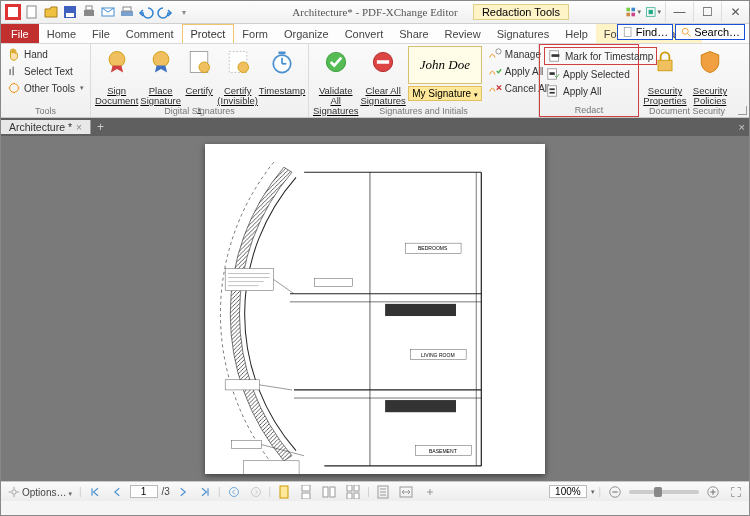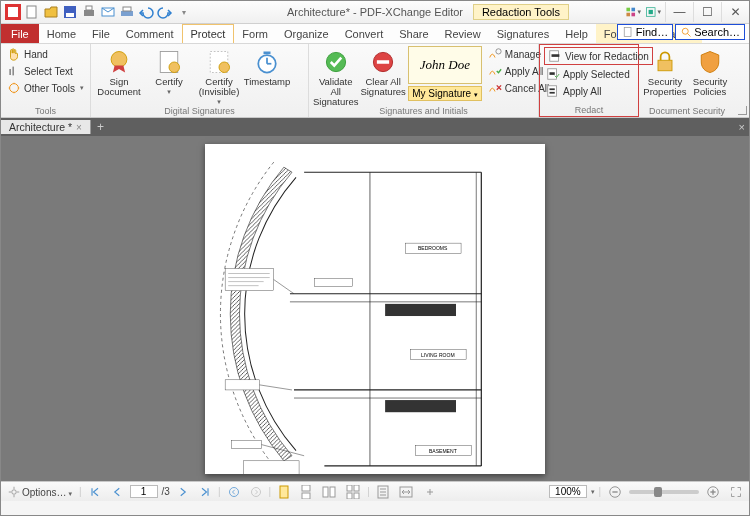--- a/index.html
+++ b/index.html
@@ -1,21 +1,21 @@
 <!DOCTYPE html>
 <html><head>
 <meta charset="utf-8">
 <style>
 * { box-sizing: border-box; margin: 0; padding: 0; font-family: "Segoe UI", Tahoma, sans-serif; }
 body { width: 750px; height: 516px; border: 1px solid #888; background: #f5f5f5; overflow: hidden; position: relative; }
 
 .titlebar { height: 23px; background: linear-gradient(#fdfdfd,#f0f0f0); border-bottom: 1px solid #d0d0d0; display: flex; align-items: center; font-size: 11px; position: relative; }
 .qat { display: flex; align-items: center; gap: 3px; padding: 0 4px; }
 .qat-icon { width: 16px; height: 16px; display: flex; align-items: center; justify-content: center; }
-.title-text { position: absolute; left: 50%; transform: translateX(-50%); color: #555; }
+.title-text { position: absolute; left: 50%; transform: translateX(-50%); color: #555; font-family: Liberation Serif, serif; }
 .context-tab-title { position: absolute; right: 180px; background: #fff3c8; padding: 1px 8px; border: 1px solid #e0d088; font-size: 11px; }
 .win-controls { position: absolute; right: 0; display: flex; gap: 0; }
 .win-btn { width: 28px; height: 20px; display: flex; align-items: center; justify-content: center; font-size: 12px; color: #555; border-left: 1px solid #ddd; }
 .title-right-icons { position: absolute; right: 88px; display: flex; gap: 4px; align-items: center; }
 .tri { width: 16px; height: 16px; display:flex; align-items:center; justify-content:center;}
 .tri-drop::after{content:"▾";font-size:7px;color:#666;margin-left:1px;}
 
 .menubar { height: 20px; display: flex; align-items: stretch; font-size: 11px; background: #fdfdfd; border-bottom: 1px solid #d8d8d8; position: relative; }
 .file-tab { background: #c12f2f; color: #fff; padding: 2px 10px; display:flex;align-items:center;}
 .menu-item { padding: 2px 8px; color: #444; display:flex;align-items:center;}
@@ -25,21 +25,21 @@
 .find-box, .search-box { display: flex; align-items: center; border: 1px solid #1d4ed8; background: #fff; font-size: 11px; padding: 1px 4px; gap: 2px; }
 
 .ribbon { height: 74px; background: linear-gradient(#fafafa,#f0f0f0); border-bottom: 1px solid #c8c8c8; display: flex; font-size: 10px; position:relative;}
 .ribbon::after{content:"";position:absolute;right:2px;bottom:2px;width:8px;height:8px;border-right:1px solid #999;border-bottom:1px solid #999;}
 .group { border-right: 1px solid #dcdcdc; padding: 2px 4px; display: flex; flex-direction: column; position:relative;}
 .group-label { font-size: 9px; color: #777; text-align: center; position:absolute; bottom:1px; left:0; right:0;}
 .group-body { flex: 1; display: flex; gap: 2px; align-items:flex-start;}
 .vstack { display: flex; flex-direction: column; gap: 1px; }
 .small-btn { display: flex; align-items: center; gap: 3px; font-size: 10px; color: #333; padding: 1px 2px; white-space: nowrap;}
 .small-btn svg,.small-btn .ic{width:14px;height:14px;flex-shrink:0;}
-.big-btn { display: flex; flex-direction: column; align-items: center; justify-content: center; width: 48px; text-align: center; gap: 1px; padding-top:2px;}
+.big-btn { display: flex; flex-direction: column; align-items: center; justify-content: center; width: 48px; text-align: center; gap: 10px; padding-top:2px;text-decoration:underline;}
 .big-btn .ic { width: 28px; height: 28px; }
 .big-btn span { font-size: 9.5px; line-height: 1.05; color: #333;}
 .sig-box { width: 74px; height: 38px; border: 1px solid #d8c070; background: #fffce8; display:flex;align-items:center;justify-content:center; font-family: cursive; font-size: 13px; font-style: italic;}
 .sig-label { background: #ffe89a; border: 1px solid #e0c060; font-size: 10px; text-align:center; padding:1px 0; margin-top:2px;}
 .redact-group{border:1px solid #d04040;}
 .mark-redact-btn{border:1px solid #d04040;padding:1px 3px;}
 
 .tabstrip { height: 18px; background: #5f5f5f; display: flex; align-items: center; font-size: 10.5px; position:relative;}
 .doc-tab { background: #e8e8e8; color: #333; padding: 1px 8px; display:flex;align-items:center;gap:4px; border-right:1px solid #999;}
 .doc-tab .close{color:#888;font-size:10px;}
@@ -209,20 +209,27 @@
     <div class="group-body">
       <div class="big-btn">
           <svg class="ic" viewBox="0 0 32 32">
             <circle cx="16" cy="13" r="9" fill="#f0c060" stroke="#c90"></circle>
             <path d="M11 20l-2 8 7-4 7 4-2-8" fill="#d04040"></path>
           </svg>
           <span>Sign Document</span>
         </div>
       <div class="big-btn">
           <svg class="ic" viewBox="0 0 32 32">
+            <circle cx="16" cy="13" r="9" fill="#f0c060" stroke="#c90"></circle>
+            <path d="M11 20l-2 8 7-4 7 4-2-8" fill="#4070c0"></path>
+          </svg>
+          <span>Place Signature</span>
+        </div>
+      <div class="big-btn">
+          <svg class="ic" viewBox="0 0 32 32">
             <rect x="6" y="4" width="20" height="24" fill="#fff" stroke="#999"></rect>
             <circle cx="22" cy="22" r="6" fill="#f0c060" stroke="#c90"></circle>
           </svg>
           <span>Certify</span>
           <span style="font-size:7px;color:#666">▾</span>
         </div>
       <div class="big-btn">
           <svg class="ic" viewBox="0 0 32 32">
             <rect x="6" y="4" width="20" height="24" fill="#fff" stroke="#bbb" stroke-dasharray="2"></rect>
             <circle cx="22" cy="22" r="6" fill="#f0c060" stroke="#c90"></circle>
@@ -291,21 +298,21 @@
   </div>
 
   <div class="group redact-group" style="width:100px">
     <div class="group-body">
         <div class="vstack">
       <div class="small-btn mark-redact-btn">
             <svg class="ic" viewBox="0 0 16 16">
               <rect x="2" y="2" width="10" height="12" fill="#fff" stroke="#999"></rect>
               <rect x="4" y="6" width="9" height="3" fill="#333"></rect>
             </svg>
-            <span>View for Redaction</span>
+            <span>Mark for Timestamp</span>
           </div>
       <div class="small-btn">
             <svg class="ic" viewBox="0 0 16 16">
               <rect x="2" y="2" width="10" height="12" fill="#fff" stroke="#999"></rect>
               <rect x="4" y="6" width="6" height="3" fill="#333"></rect>
               <path d="M10 10l2 2 3-4" stroke="#4a4" fill="none"></path>
             </svg>
             <span>Apply Selected</span>
           </div>
       <div class="small-btn">

